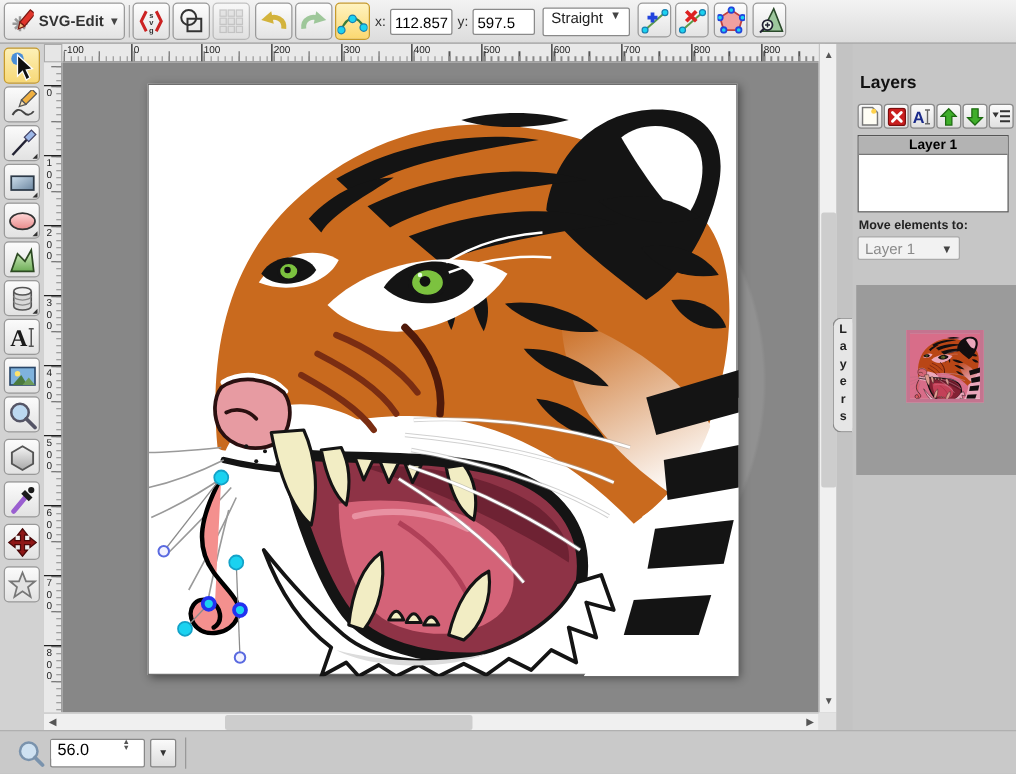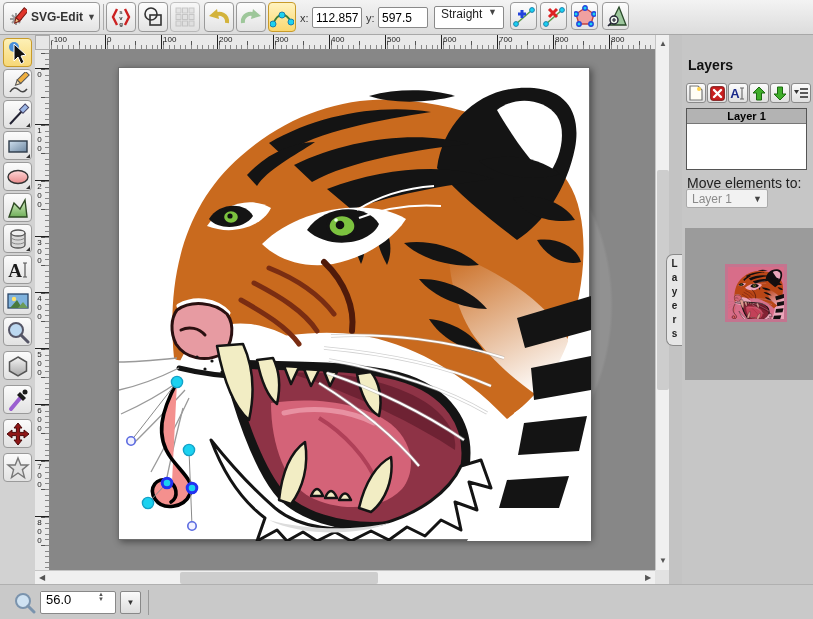--- a/index.html
+++ b/index.html
@@ -68,21 +68,21 @@
   #layers-tab span { writing-mode:vertical-rl; text-orientation:upright; font-size:10px; font-weight:bold; color:#222; letter-spacing:3px; }
 
   
   #rightpanel { position:absolute; left:682px; top:35px; width:131px; height:549px; background:#c6c6c6; z-index:22; }
   #layers-title { position:absolute; left:6px; top:22px; font-size:14px; font-weight:bold; color:#111; }
   .laybtn { position:absolute; top:48px; width:20px; height:20px; border:1px solid #8a8a8a; border-radius:3px;
     background:linear-gradient(#fcfcfc,#e0e0e0); display:flex; align-items:center; justify-content:center; font-size:10px; }
   #layerlist { position:absolute; left:4px; top:73px; width:121px; height:62px; background:#fff; border:1px solid #555; }
   #layerhdr { height:15px; background:#b3b3b3; border-bottom:1px solid #777; font-size:11px; font-weight:bold;
     text-align:center; line-height:14px; color:#000; }
-  #move-label { position:absolute; left:5px; top:140px; font-size:14px; color:#222; }
+  #move-label { position:absolute; left:5px; top:140px; font-size:10px; color:#222;font-weight:bold; }
   #move-select { position:absolute; left:4px; top:154px; width:82px; height:19px; background:#f2f2f2; border:1px solid #aaa;
     color:#8a8a8a; font-size:12px; display:flex; align-items:center; justify-content:space-between; padding:0 5px; border-radius:2px; }
   #preview-box { position:absolute; left:3px; top:193px; width:128px; height:152px; background:#9b9b9b; }
   #thumb { position:absolute; left:40px; top:36px; width:62px; height:58px; background:#eba7bb; border:3px solid #c4748f; overflow:hidden; }
   #thumb .tint { position:absolute; inset:0; background:#eba7bb; mix-blend-mode:multiply; }
 
   
   #bottombar { position:absolute; left:0; top:584px; width:813px; height:35px; background:#c9c9c9; border-top:1px solid #b0b0b0; z-index:23; }
   #zoom-input-wrap { position:absolute; left:40px; top:6px; width:76px; height:23px; background:#fff; border:1px solid #888;
     border-radius:2px; display:flex; align-items:flex-start; }

